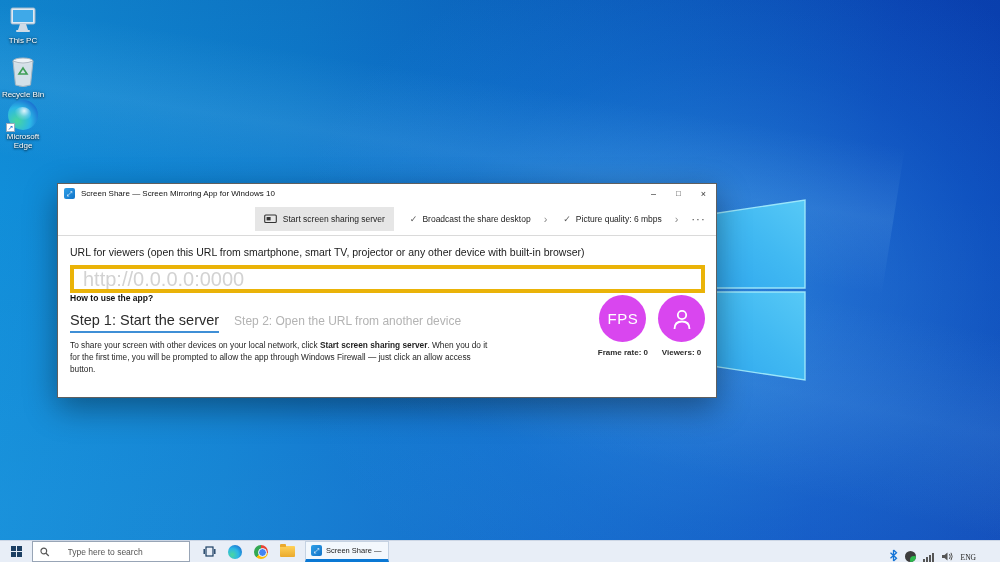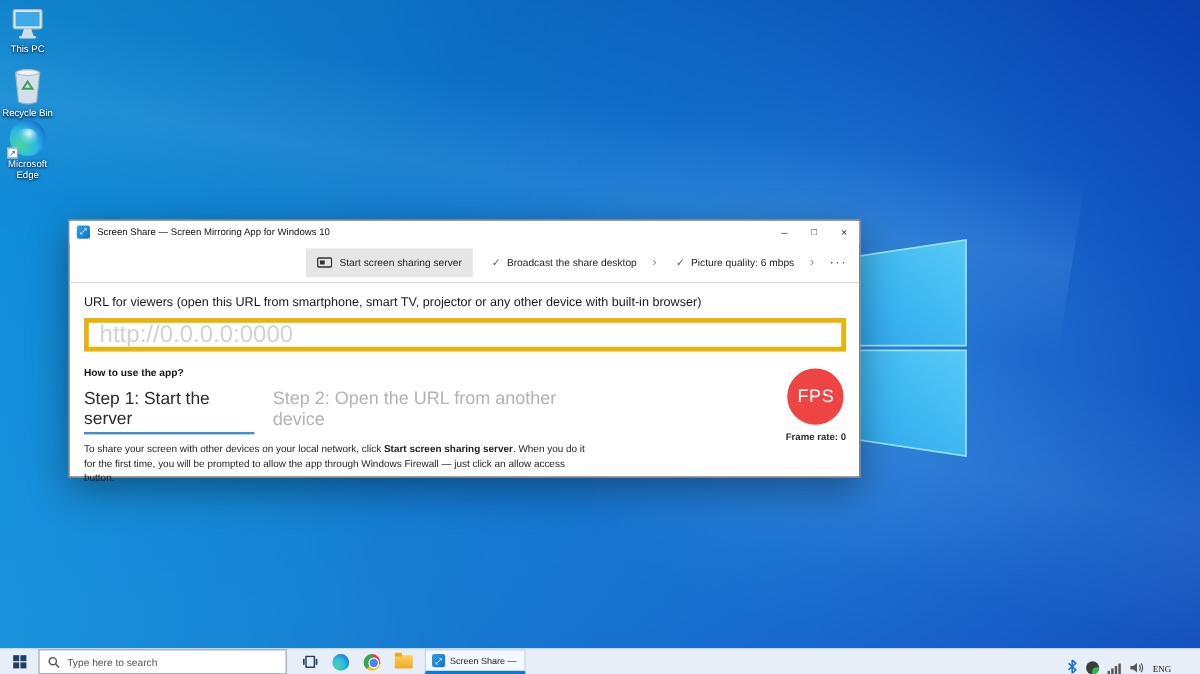--- a/index.html
+++ b/index.html
@@ -56,42 +56,42 @@
   .check { color:#5a5a5a; font-size:9px; }
   .chev { margin-left:13px; color:#8a8a8a; font-size:11px; cursor:pointer; }
   .more-btn { margin-left:13px; color:#2f2f2f; font-size:10px; letter-spacing:1.5px; cursor:pointer; }
 
   .content { flex:1; padding:10px 11px 8px 12px; display:flex; flex-direction:column; }
   .url-label { font-size:10.5px; color:#1a1a1a; }
   .url-input { margin-top:7px; width:100%; height:28px; border:4px solid #eab308; padding:0 9px;
     font-size:20px; font-family:"Liberation Sans",sans-serif; color:#0f766e; outline:none; }
   .url-input::placeholder { color:#d2d2d2; font-weight:400; }
 
-  .lower { display:flex; margin-top:12px; }
+  .lower { display:flex; }
   .howto { width:428px; }
   .howto-heading { font-size:8.5px; font-weight:bold; color:#111; }
   .steps { display:flex; align-items:baseline; margin-top:9px; }
   .step1 { font-size:14.5px; color:#2b2b2b; padding-bottom:3px; border-bottom:2px solid #3f8fd6; cursor:pointer; }
-  .step2 { font-size:15px; color:#b3b3b3; margin-left:15px; cursor:pointer; }
+  .step2 { font-size:12px; color:#b3b3b3; margin-left:15px; cursor:pointer; }
   .howto-para { margin-top:6px; font-size:8.3px; line-height:1.45; color:#1f1f1f; }
   .howto-para b { font-weight:bold; }
 
   .stats { margin-left:auto; display:flex; gap:10px; padding-top:2px; }
   .stat { display:flex; flex-direction:column; align-items:center; }
-  .stat-circle { width:47px; height:47px; border-radius:50%; background:#ef4444; display:flex; align-items:center; justify-content:center; }
+  .stat-circle { width:47px; height:47px; border-radius:50%; background:#d946ef; display:flex; align-items:center; justify-content:center; }
   .fps-text { color:#fff; font-size:15px; letter-spacing:0.5px; }
   .stat-label { margin-top:6px; font-size:8px; color:#2c2c2c;font-weight:bold; }
 
   
   .taskbar { position:absolute; left:0; bottom:0; width:1000px; height:22px; background:#e8eef7;
     border-top:1px solid #ccd6e5; display:flex; align-items:stretch; }
   .start-button { width:32px; display:flex; align-items:center; justify-content:center; cursor:pointer; }
   .win-glyph { display:grid; grid-template-columns:5px 5px; grid-template-rows:5px 5px; gap:1px; }
   .win-glyph span { background:#1c3f63; }
-  .search-box { width:207px; background:#fff; border:1px solid #98a5b6; display:flex; align-items:center; padding:0 7px; gap:6px; }
+  .search-box { width:158px; background:#fff; border:1px solid #98a5b6; display:flex; align-items:center; padding:0 7px; gap:18px; }
   .search-box input { border:none; outline:none; width:120px; font-size:8.5px; color:#444; font-family:"Liberation Sans",sans-serif; background:transparent; }
   .search-box input::placeholder { color:#555; }
   .tb-icon { width:26px; display:flex; align-items:center; justify-content:center; cursor:pointer; }
   .chrome-ball { width:14px; height:14px; border-radius:50%; position:relative;
     background:conic-gradient(#ea4335 0 100deg, #fbbc05 100deg 220deg, #34a853 220deg 360deg); }
   .chrome-ball::after { content:""; position:absolute; left:3.5px; top:3.5px; width:7px; height:7px; border-radius:50%;
     background:#4285f4; border:1.5px solid #fff; }
   .edge-ball-sm { width:14px; height:14px; border-radius:50%;
     background:radial-gradient(circle at 30% 70%, #49d6a0 0%, #2bb7e6 45%, #1a6fd0 85%); }
   .folder-ico { width:15px; height:11px; position:relative; background:linear-gradient(#ffd158,#eaa92d); border-radius:1px; }
@@ -204,20 +204,29 @@
           <div class="howto-para"><span>To share your screen with other devices on your local network, click </span><b>Start screen sharing server</b><span>. When you do it for the first time, you will be prompted to allow the app through Windows Firewall — just click an allow access button.</span></div>
         </div>
 
         <div class="stats">
           <div class="stat">
             <div class="stat-circle">
               <span class="fps-text">FPS</span>
             </div>
             <span class="stat-label">Frame rate: 0</span>
           </div>
+          <div class="stat">
+            <div class="stat-circle">
+              <svg width="22" height="24" viewBox="0 0 22 24">
+                <circle cx="11" cy="8" r="4.2" fill="none" stroke="#fff" stroke-width="1.8"></circle>
+                <path d="M3.5 22 Q3.5 14.5 11 14.5 Q18.5 14.5 18.5 22" fill="none" stroke="#fff" stroke-width="1.8"></path>
+              </svg>
+            </div>
+            <span class="stat-label">Viewers: 0</span>
+          </div>
         </div>
       </div>
     </div>
   </div>
 
   <div class="taskbar">
     <div class="start-button">
       <span class="win-glyph">
           <span></span>
           <span></span>

